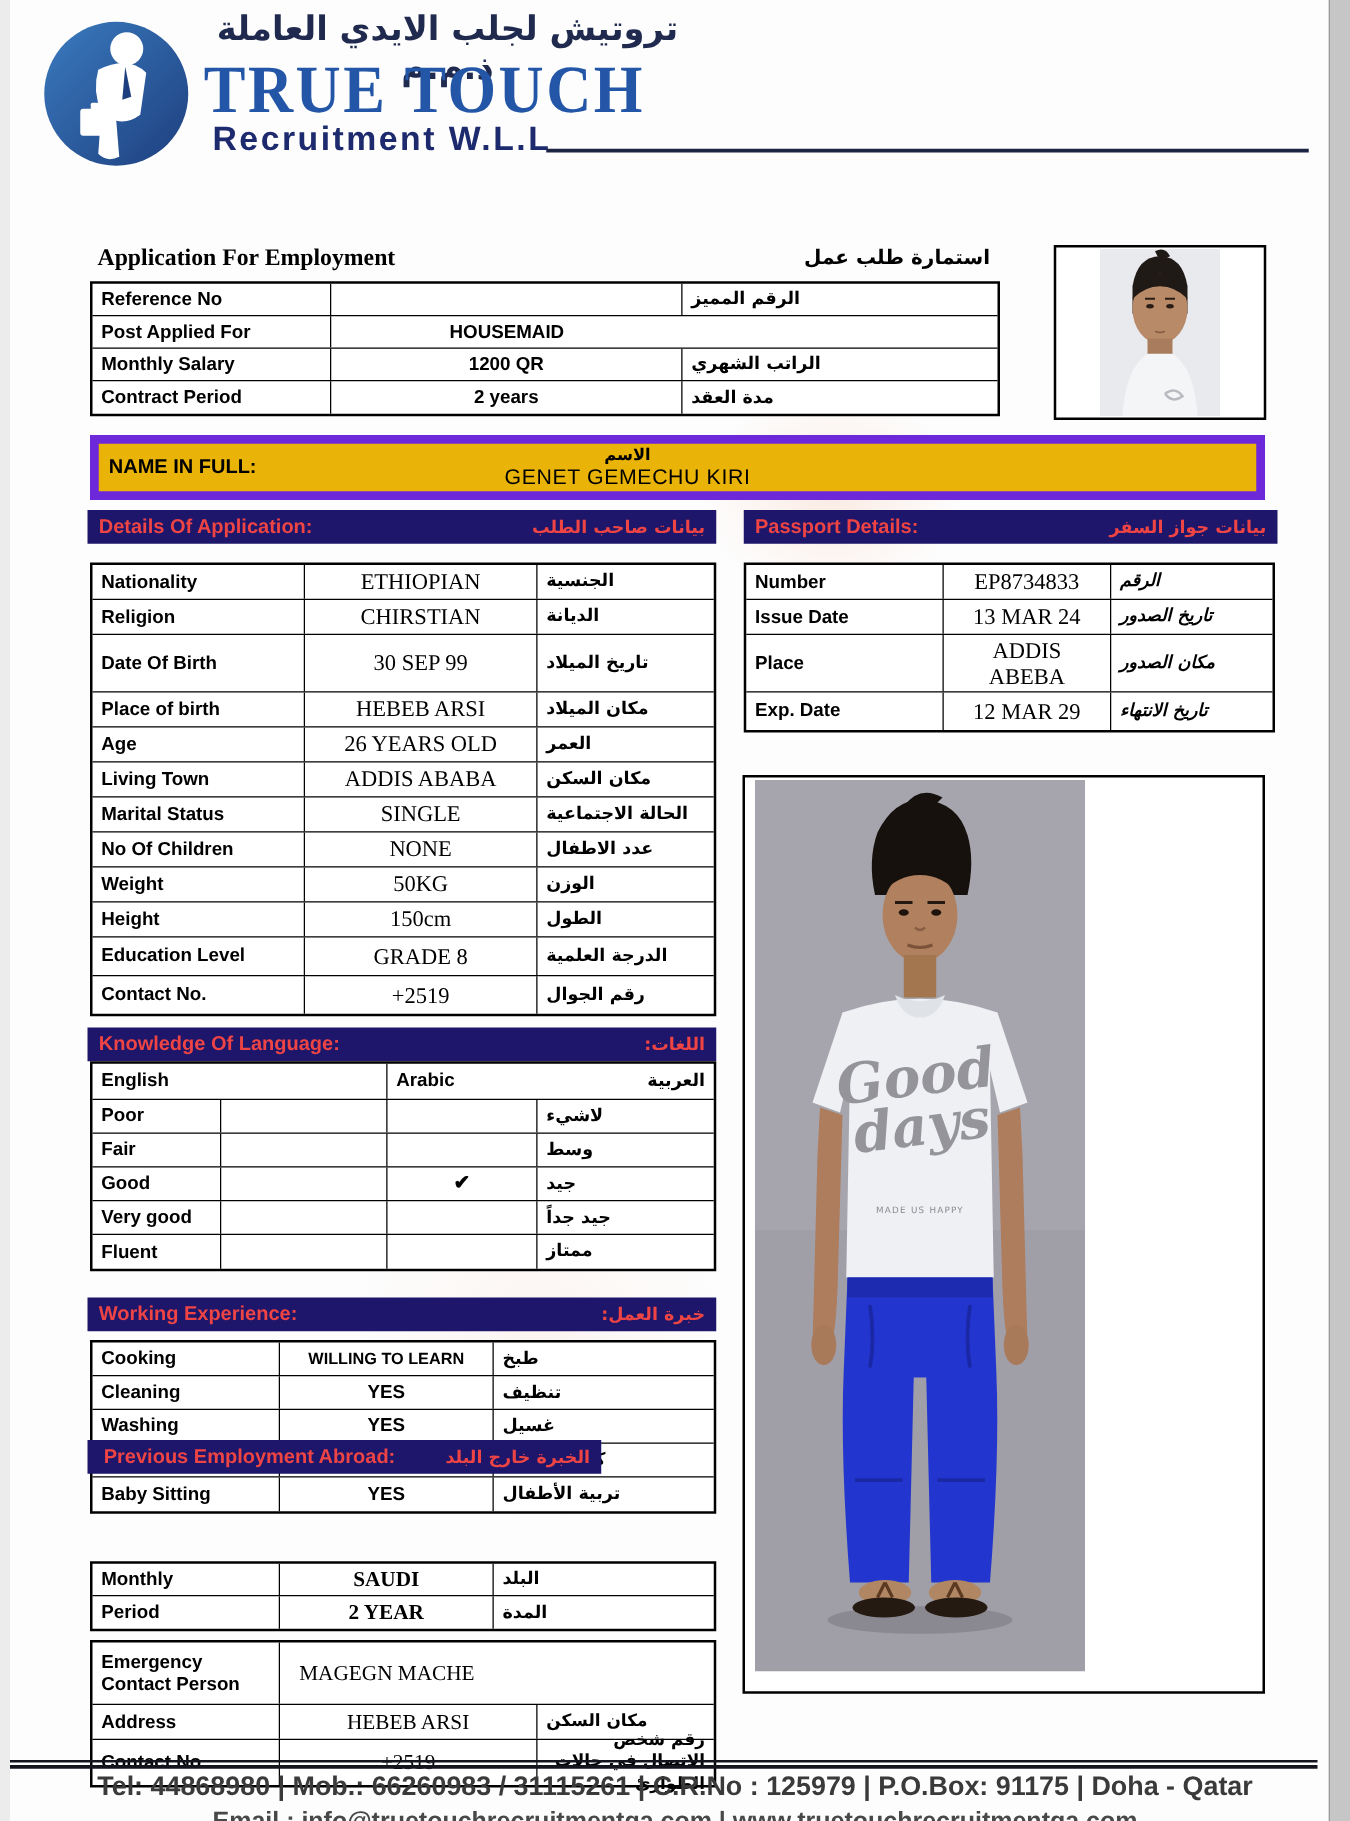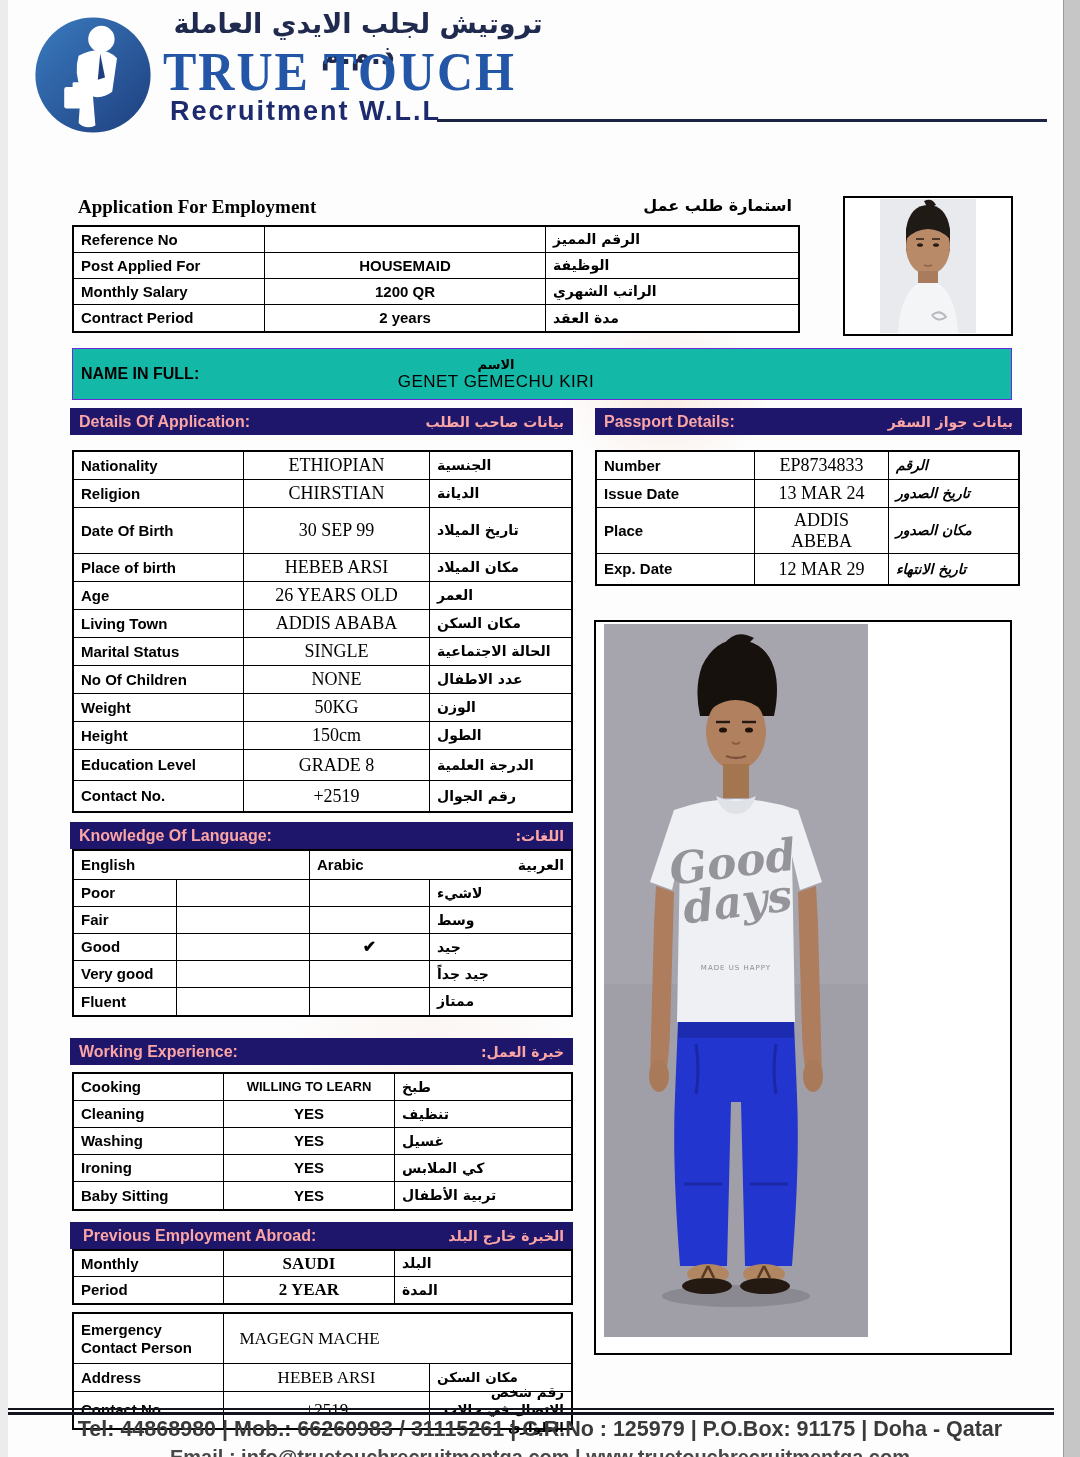--- a/index.html
+++ b/index.html
@@ -9,21 +9,21 @@
   }
   .abs{position:absolute;}
   .ar{font-family:"DejaVu Sans",sans-serif;direction:rtl;}
   
   .brand-ar{font-size:27px;font-weight:bold;color:#1f2a4e;text-align:center;}
   .brand-main{font-size:50px;font-weight:bold;font-family:"Liberation Serif",serif;
     color:#2356a7;letter-spacing:2px;transform:scaleY(1.08);transform-origin:top left;}
   .brand-sub{font-size:27px;font-weight:bold;color:#1d2b6e;letter-spacing:2px;}
   .hrule{height:3px;background:#1e2444;}
   
-  .navybar{background:#1d166b;color:#fca5a5;display:flex;justify-content:space-between;
+  .navybar{background:#1d166b;color:#ef4444;display:flex;justify-content:space-between;
     align-items:center;padding:0 9px;font-weight:bold;font-size:16px;box-sizing:border-box;height:27px;}
   .navybar .ar{font-size:14px;}
   
   .tbl{position:absolute;border:2px solid #000;background:#fff;box-sizing:border-box;}
   .trow{display:flex;border-bottom:1px solid #000;box-sizing:border-box;align-items:stretch;}
   .trow:last-of-type{border-bottom:0;}
   .tc{box-sizing:border-box;border-right:1px solid #000;display:flex;align-items:center;
     padding:1px 7px;font-size:15px;font-weight:bold;line-height:1.15;}
   .tc:last-child{border-right:0;}
   .tc.lbl{justify-content:flex-start;}
@@ -84,22 +84,22 @@
   .emg-tbl{left:72px;top:1312px;width:501px;}
   .emg-tbl .trow{height:28px;}
   .emg-tbl .trow:nth-of-type(1){height:50px;}
   .emg-tbl .trow:nth-of-type(3){height:36px;}
   .emg-tbl .tc.lbl{width:150px;}
   .emg-tbl .tc.val{width:206px;}
   .emg-tbl .tc.aar{flex:1;font-size:13.5px;line-height:1.3;}
   .emg-tbl .trow:nth-of-type(1) .tc.val{width:171px;}
   .emg-tbl .tc.val{font-family:"Liberation Serif",serif;font-weight:normal;font-size:17px;}
   
-  .name-box{left:72px;top:348px;width:940px;height:52px;border:1px solid #6d28d9;
-    box-sizing:border-box;display:flex;align-items:center;background:#14b8a6;}
+  .name-box{left:72px;top:348px;width:940px;height:52px;border:7px solid #6d28d9;
+    box-sizing:border-box;display:flex;align-items:center;background:#eab308;}
   .name-box .nlabel{font-size:16px;font-weight:bold;padding-left:8px;width:250px;}
   .name-box .ncenter{display:flex;flex-direction:column;align-items:center;width:330px;}
   .name-box .nar{font-size:13px;font-weight:bold;}
   .name-box .nval{font-size:17px;font-weight:normal;letter-spacing:.5px;}
   
   .photo-frame{position:absolute;border:2px solid #000;background:#fff;box-sizing:border-box;}
   
   .footer-div1{left:8px;top:1408px;width:1046px;height:2px;background:#14141f;}
   .footer-div2{left:8px;top:1412px;width:1046px;height:3px;background:#14141f;}
   .footer-line{left:40px;top:1417px;width:1000px;text-align:center;font-weight:bold;
@@ -152,21 +152,20 @@
 
     <div class="trow">
       <div class="tc lbl">Reference No</div>
       <div class="tc val sansv"></div>
       <div class="tc aar">الرقم المميز</div>
     </div>
 
     <div class="trow">
       <div class="tc lbl">Post Applied For</div>
       <div class="tc val sansv">HOUSEMAID</div>
-      <div class="tc aar">الوظيفة</div>
     </div>
 
     <div class="trow">
       <div class="tc lbl">Monthly Salary</div>
       <div class="tc val sansv">1200 QR</div>
       <div class="tc aar">الراتب الشهري</div>
     </div>
 
     <div class="trow">
       <div class="tc lbl">Contract Period</div>
@@ -442,21 +441,21 @@
       <div class="tc aar">كي الملابس</div>
     </div>
 
     <div class="trow">
       <div class="tc lbl">Baby Sitting</div>
       <div class="tc val sansv">YES</div>
       <div class="tc aar">تربية الأطفال</div>
     </div>
   </div>
 
-<div class="abs navybar" style="left:70px;top:1222px;width:503px;padding-left:13px;">
+<div class="abs navybar" style="left:70px;top:1152px;width:411px;padding-left:13px;">
   <span>Previous Employment Abroad:</span>
   <span class="ar">الخبرة خارج البلد</span>
 </div>
 <div class="tbl prv-tbl">
 
     <div class="trow">
       <div class="tc lbl">Monthly</div>
       <div class="tc val">SAUDI</div>
       <div class="tc aar">البلد</div>
     </div>

